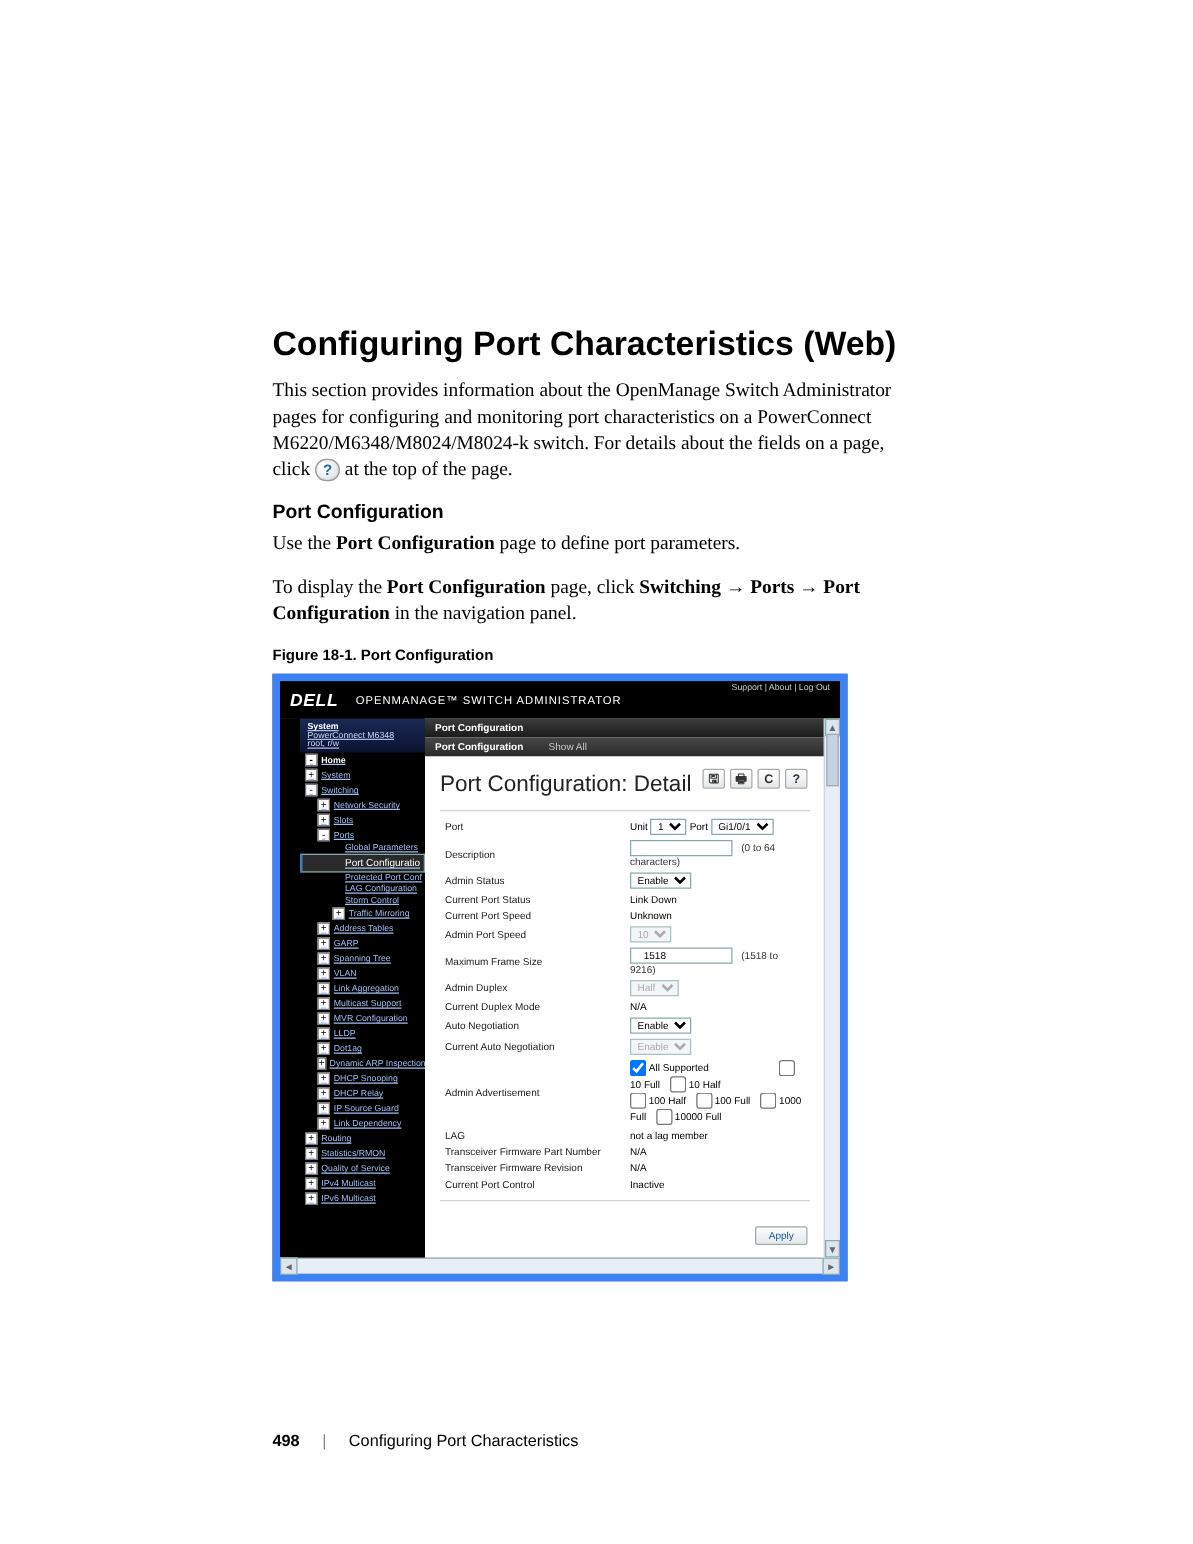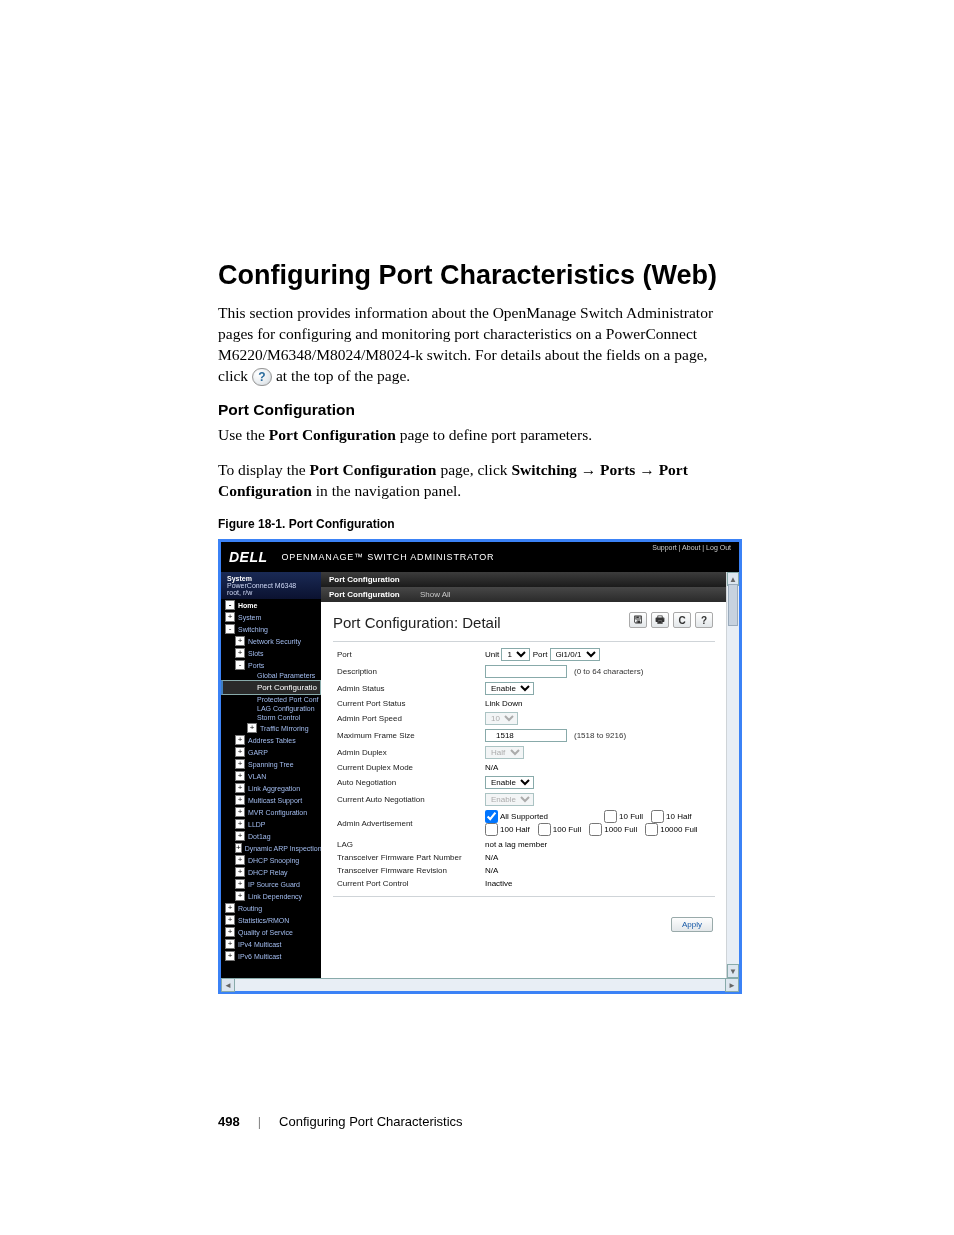--- a/index.html
+++ b/index.html
@@ -50,22 +50,22 @@
   }
   .fig-caption {
     font-family: Arial, Helvetica, sans-serif;
     font-weight: bold;
     font-size: 12px;
     margin: 16px 0 8px 0;
   }
 
   
   .shot {
-    width: 524px;
-    border: 3px solid #3b82f6;
+    width: 460px;
+    border: 6px solid #3b82f6;
     font-family: Tahoma, Arial, sans-serif;
     font-size: 8px;
     color: #000;
     background: #404040;
     box-sizing: border-box;
     position: relative;
   }
   .shot-top {
     background: #000;
     color: #fff;
@@ -98,22 +98,23 @@
   .shot-body {
     display: flex;
   }
 
   
   .sidebar {
     width: 100px;
     background: #000;
     color: #a3bdf0;
     font-size: 7px;
-    padding: 0 0 10px 0;
+    padding: 0 0 10px 16px;
     min-height: 370px;
+    text-decoration: underline;
   }
   .sb-sys {
     background: linear-gradient(#1a2a55,#0b1230);
     color: #fff;
     padding: 3px 6px;
     font-weight: bold;
   }
   .sb-sys .m { color: #cfd8f5; font-weight: normal; display:block; }
   .sb-row {
     display: flex; align-items: center;
@@ -169,21 +170,21 @@
   .tabs span { margin-right: 18px; }
   .tabs .active { font-weight:bold; color:#fff; }
   .tabs .inactive { color:#c9c9c9; }
 
   .pane {
     padding: 12px 12px 8px 12px;
     position: relative;
   }
   .pane-title {
     font-family: Arial, sans-serif;
-    font-size: 15px;
+    font-size: 18px;
     color: #222;
     margin-bottom: 10px;
   }
   .toolbar {
     position: absolute; top: 10px; right: 14px;
     display:flex; gap:4px;
   }
   .tbtn {
     width:16px;height:14px;border:1px solid #aaa;border-radius:2px;
     background: linear-gradient(#fff,#e3e7ea);
@@ -445,20 +446,24 @@
             </tr>
             <tr>
               <td class="lab">Admin Status</td>
               <td><select class="sel"><option>Enable</option></select></td>
             </tr>
             <tr>
               <td class="lab">Current Port Status</td>
               <td>Link Down</td>
             </tr>
             <tr>
+              <td class="lab">Current Port Speed</td>
+              <td>Unknown</td>
+            </tr>
+            <tr>
               <td class="lab">Admin Port Speed</td>
               <td><select class="sel dis" disabled=""><option>10</option></select></td>
             </tr>
             <tr>
               <td class="lab">Maximum Frame Size</td>
               <td><input class="txt" value="1518" style=""><span class="hint">(1518 to 9216)</span></td>
             </tr>
             <tr>
               <td class="lab">Admin Duplex</td>
               <td><select class="sel dis" disabled=""><option>Half</option></select></td>

